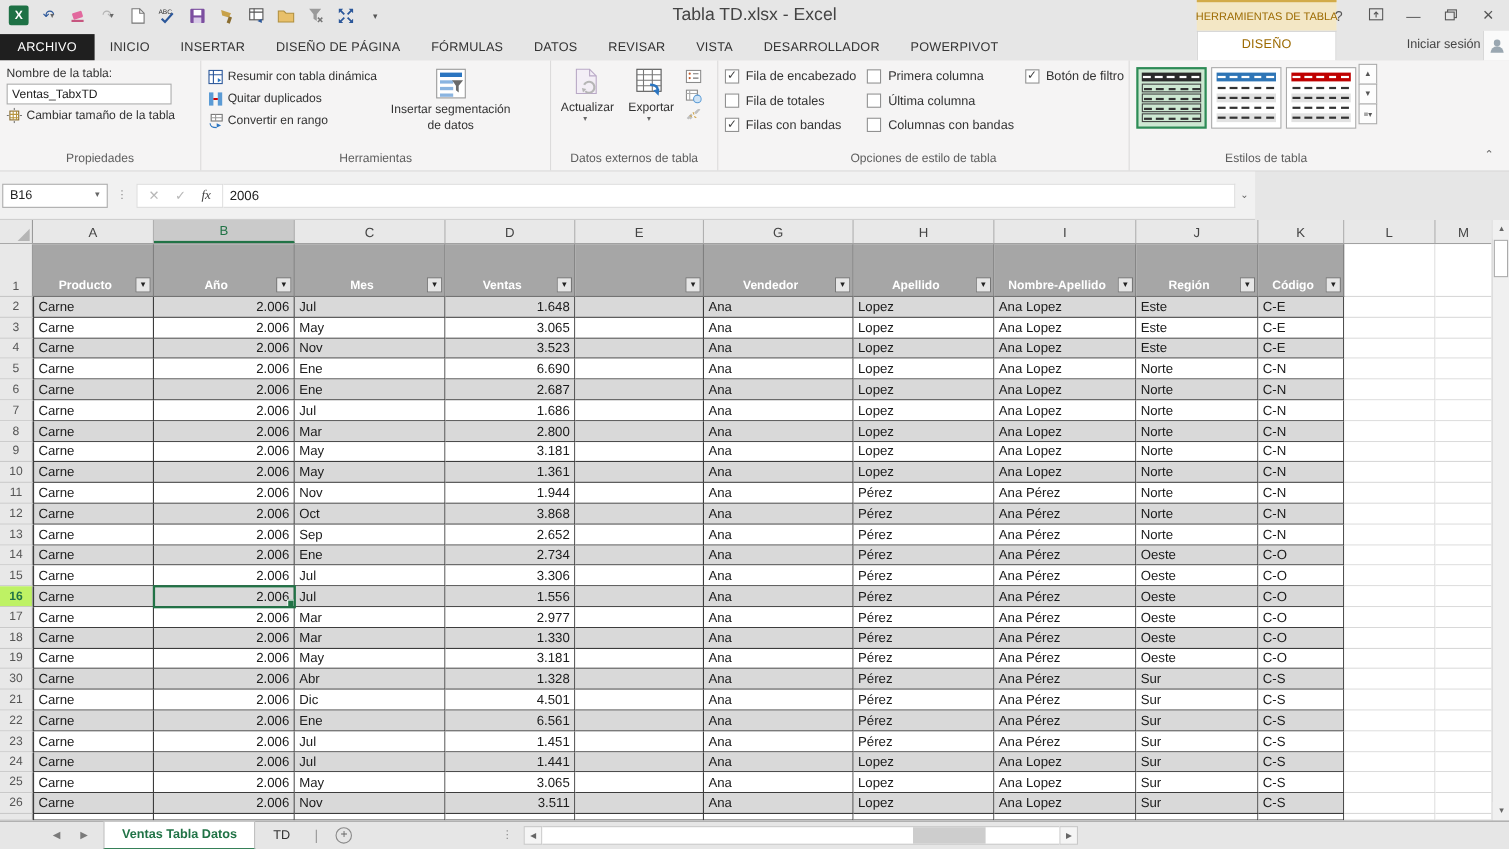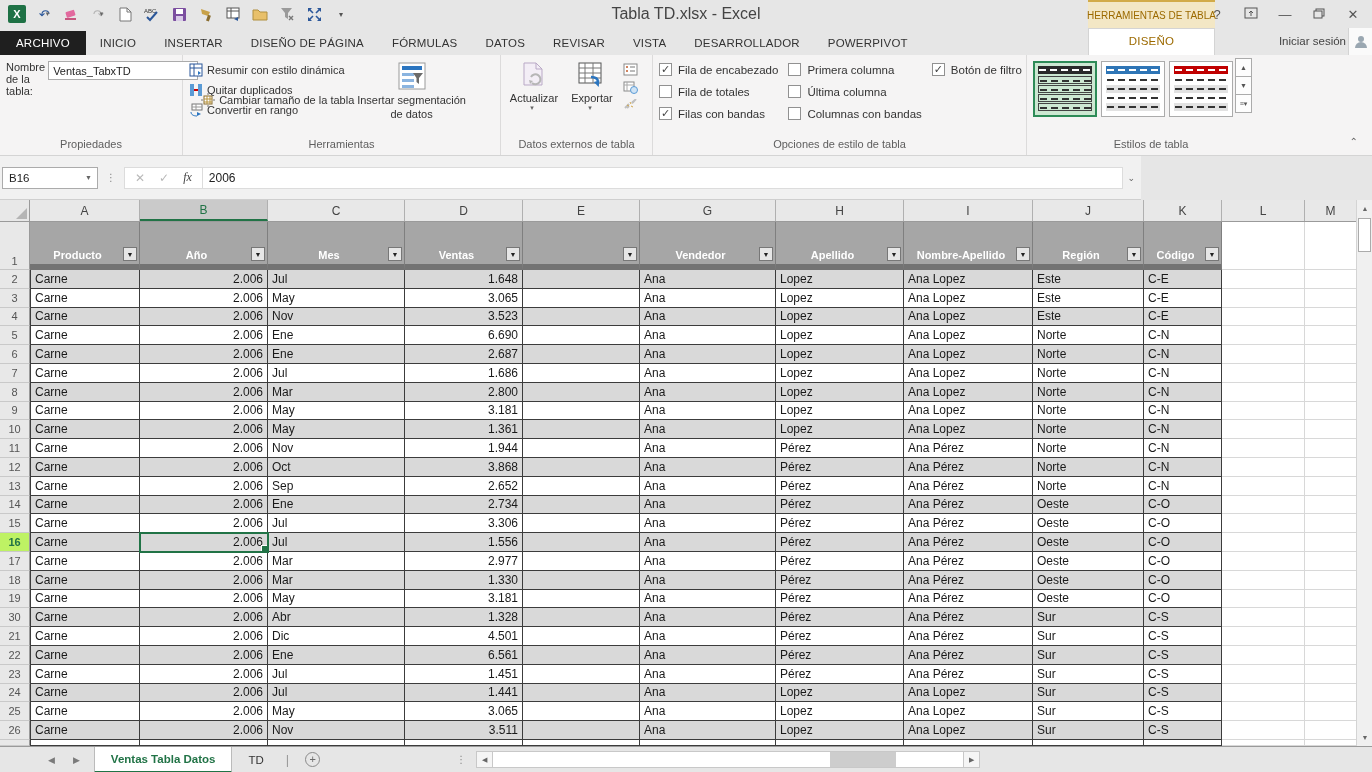--- a/index.html
+++ b/index.html
@@ -36,21 +36,21 @@
   .person:before { content:""; position:absolute; left:3px; top:0; width:6px; height:6px; border-radius:50%; background:#9aa7b1; }
   .person:after { content:""; position:absolute; left:0; top:6px; width:12px; height:6px; border-radius:6px 6px 0 0; background:#9aa7b1; }
 
   
   .ribbon { position:absolute; left:0; top:55px; width:1372px; height:101px; background:#f5f4f4;
             border-bottom:1px solid #d4d4d4; display:flex; }
   .rgroup { display:flex; flex-direction:column; border-right:1px solid #dcdbdb; }
   .rgroup-body { flex:1; display:flex; padding:4px 6px 0 6px; }
   .rgroup-label { height:17px; text-align:center; font-size:11px; color:#5e5e5e; white-space:nowrap; }
   .props { width:183px; }
-  .props .rgroup-body { gap:3px; padding-top:6px; }
+  .props .rgroup-body { flex-direction:column; gap:3px; padding-top:6px; }
   .lab { font-size:11px; color:#333; }
   .tname-input { width:150px; height:19px; border:1px solid #ababab; background:#fff; font-size:11px;
                  padding:0 4px; font-family:inherit; color:#222; }
   .small-btn { display:flex; align-items:center; gap:4px; font-size:11px; color:#333; white-space:nowrap; }
   .tools { width:318px; }
   .tools .rgroup-body { gap:8px; }
   .tool-col { display:flex; flex-direction:column; gap:6px; padding-top:4px; }
   .bigbtn { width:118px; display:flex; flex-direction:column; align-items:center; justify-content:flex-start;
             font-size:11px; color:#333; text-align:center; line-height:1.25; }
   .bigbtn .ic { margin:2px 0 3px 0; }
@@ -104,21 +104,21 @@
             align-items:center; justify-content:center; }
   .colhdr.selcol { background:#cacaca; color:#217346; border-bottom:2px solid #217346; }
   .corner { background:#e8e8e8; position:relative; border-right:1px solid #9a9a9a; }
   .corner:after { content:""; position:absolute; right:2px; bottom:2px; border-left:11px solid transparent;
                   border-bottom:11px solid #b5b5b5; }
   .w-rh{width:30px;flex:none}.w-A{width:110px;flex:none}.w-B{width:128px;flex:none}.w-C{width:137px;flex:none}
   .w-D{width:118px;flex:none}.w-E{width:117px;flex:none}.w-G{width:136px;flex:none}.w-H{width:128px;flex:none}
   .w-I{width:129px;flex:none}.w-J{width:111px;flex:none}.w-K{width:78px;flex:none}.w-L{width:83px;flex:none}
   .w-M{width:51px;flex:none}
   .hdr1 { display:flex; height:48px; }
-  .hcell { background:#a6a6a6; border-right:1px solid #7f7f7f; border-bottom:6px solid #737373;
+  .hcell { background:#a6a6a6; border-right:1px solid #7f7f7f; border-bottom:1px solid #737373;
            position:relative; display:flex; align-items:flex-end; }
   .hcell .htxt { width:100%; text-align:center; padding:0 16px 3px 2px; color:#fff; font-weight:bold;
                  font-size:11px; white-space:nowrap; overflow:hidden; }
   .fbtn { position:absolute; right:2px; bottom:3px; width:14px; height:14px; background:#e6e6e6;
           border:1px solid #777; font-size:7px; color:#222; display:flex; align-items:center; justify-content:center; }
   .rownum-hdr1 { background:#e8e8e8; border-right:1px solid #9a9a9a; border-bottom:1px solid #c6c6c6;
                  font-size:11px; color:#555; display:flex; align-items:flex-end; justify-content:center; padding-bottom:2px; }
   .outcell { background:#fff; border-right:1px solid #d8d8d8; border-bottom:1px solid #d8d8d8; }
   .sheet-row { display:flex; height:18.8px; }
   .row-num { background:#e8e8e8; border-right:1px solid #9a9a9a; border-bottom:1px solid #c9c9c9;
@@ -289,21 +289,21 @@
       <div class="rgroup-body">
         <div class="tool-col">
           <div class="small-btn">
             <span class="ic">
                 <svg width="14" height="14">
                   <rect x="1" y="1" width="12" height="12" fill="#fff" stroke="#2b579a"></rect>
                   <path d="M1 5h12M5 1v12" stroke="#2b579a"></path>
                   <path d="M9 8l3 2-3 2z" fill="#2b75c0"></path>
                 </svg>
               </span>
-            <span>Resumir con estilo dinámica</span>
+            <span>Resumir con tabla dinámica</span>
           </div>
           <div class="small-btn">
             <span class="ic">
                 <svg width="14" height="14">
                   <rect x="1" y="1" width="4" height="12" fill="#5b9bd5"></rect>
                   <rect x="9" y="1" width="4" height="12" fill="#5b9bd5"></rect>
                   <path d="M5 7h4" stroke="#c00" stroke-width="2"></path>
                 </svg>
               </span>
             <span>Quitar duplicados</span>

